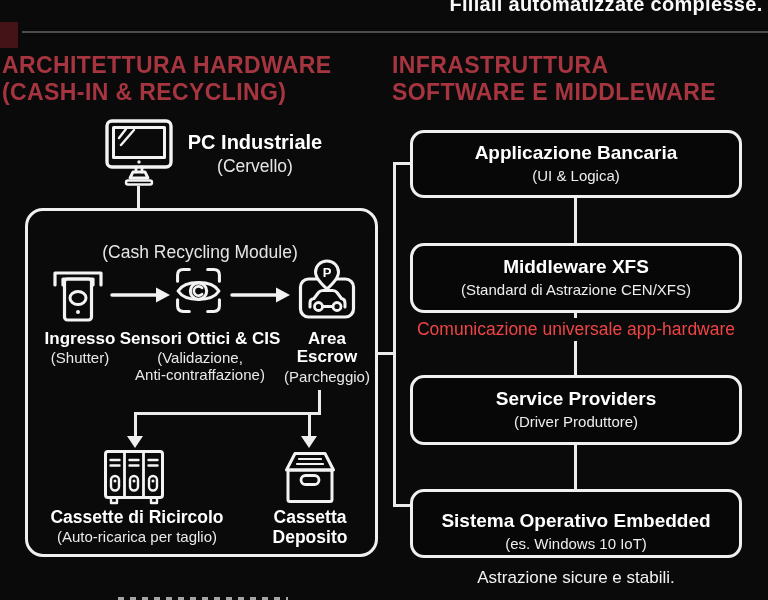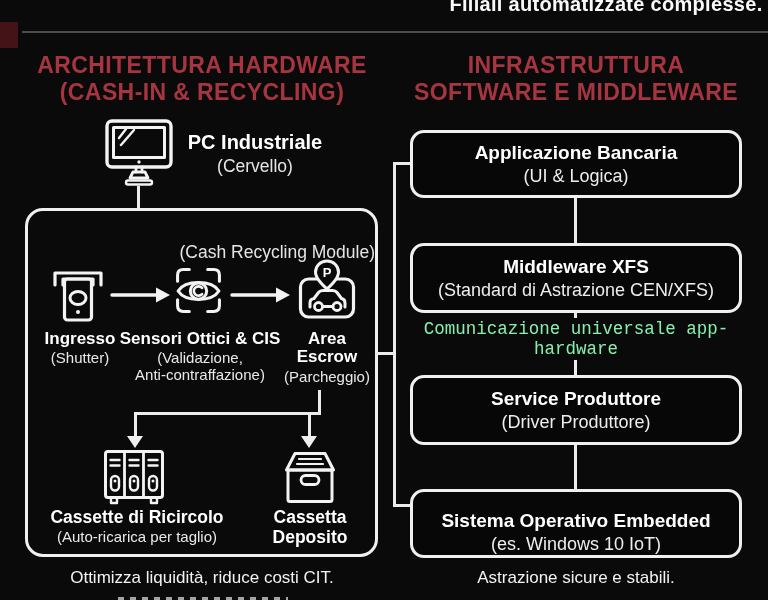--- a/index.html
+++ b/index.html
@@ -10,38 +10,38 @@
     padding-left:14px;
   }
   .abs{position:absolute;}
   .line{position:absolute;background:#ececec;}
   .txt{position:absolute;text-align:center;}
   .top-caption{position:absolute;top:-7px;left:424px;width:364px;text-align:center;
     font-size:20px;font-weight:bold;color:#fafafa;letter-spacing:.3px;}
   .red-notch{position:absolute;left:0;top:22px;width:18px;height:26px;background:#431318;}
   .divider{position:absolute;left:22px;top:31px;width:746px;height:2px;background:#4d4d4d;}
   .col-heading{position:absolute;top:52px;font-weight:bold;font-size:23px;line-height:27px;
-    color:#a73540;text-align:center;letter-spacing:.4px;}
+    color:#a73540;text-align:left;letter-spacing:.4px;}
   .h-left{left:2px;width:400px;}
   .h-right{left:392px;width:368px;}
   .obox{position:absolute;border:3px solid #f0f0f0;border-radius:14px;background:#070707;
     display:flex;flex-direction:column;justify-content:center;align-items:center;z-index:2;}
   .crm-box{position:absolute;left:25px;top:208px;width:347px;height:343px;
     border:3px solid #f0f0f0;border-radius:18px;background:transparent;}
   .box-title{font-size:19px;font-weight:bold;color:#ffffff;line-height:24px;}
-  .box-sub{font-size:18px;color:#ededed;line-height:22px;}
+  .box-sub{font-size:15px;color:#ededed;line-height:22px;}
   .big-title{font-size:20px;font-weight:bold;color:#ffffff;}
   .big-sub{font-size:17.5px;color:#e5e5e5;}
   .flow-title{font-size:17px;font-weight:bold;color:#ffffff;}
   .flow-sub{font-size:15px;color:#e9e9e9;line-height:18px;}
   .out-title{font-size:17.5px;font-weight:bold;color:#ffffff;line-height:20px;}
   .out-sub{font-size:15px;color:#e9e9e9;}
   .caption{font-size:17px;color:#f2f2f2;}
   .note{position:absolute;left:400px;width:352px;top:318px;text-align:center;
-    font-size:17.5px;color:#86efac;background:#0a0a0a;z-index:3;padding:1px 0;font-family:Liberation Mono, monospace;}
+    font-size:17.5px;color:#ef4444;background:#0a0a0a;z-index:3;padding:1px 0;}
   .tri-down{position:absolute;width:0;height:0;border-left:8px solid transparent;
     border-right:8px solid transparent;border-top:12px solid #efefef;}
   svg{display:block;}
   .clip-strip{position:absolute;left:118px;top:597px;width:170px;height:3px;opacity:.75;
     background:repeating-linear-gradient(90deg,#d8d8d8 0 6px,transparent 6px 12px);}
 </style>
 </head>
 <body>
 
 <div class="stage">
@@ -67,21 +67,21 @@
     <circle cx="35" cy="44" r="1.7" fill="#f3f3f3" stroke="none"></circle>
     <path d="M32,49 V54 M38,49 V54" stroke-width="2.8"></path>
     <path d="M29,54 H41 L44,60 H26 Z" stroke-width="2.8"></path>
     <rect x="22" y="62.5" width="26" height="4" rx="2" stroke-width="2.4"></rect>
   </svg>
   <div class="txt big-title" style="left:180px;width:150px;top:131px;">PC Industriale</div>
   <div class="txt big-sub" style="left:180px;width:150px;top:156px;">(Cervello)</div>
   <div class="line" style="left:137px;top:186px;width:3px;height:24px;"></div>
 
   <div class="crm-box"></div>
-  <div class="txt big-sub" style="left:25px;width:350px;top:242px;text-align:right;">(Cash Recycling Module)</div>
+  <div class="txt big-sub" style="left:25px;width:350px;top:242px;">(Cash Recycling Module)</div>
 
   <svg class="abs" style="left:50px;top:268px;" width="56" height="58" viewBox="0 0 56 58" fill="none" stroke="#f3f3f3" stroke-width="3.2" stroke-linecap="round" stroke-linejoin="round">
     <path d="M5,17 V5 H51 V17"></path>
     <path d="M43,17 V11 H13 V17"></path>
     <rect x="14.5" y="11" width="27" height="41" rx="3"></rect>
     <ellipse cx="28" cy="30" rx="8" ry="6.5" stroke-width="3"></ellipse>
     <circle cx="28" cy="44" r="2" fill="#f3f3f3" stroke="none"></circle>
   </svg>
 
   <svg class="abs" style="left:110px;top:286px;" width="62" height="18" viewBox="0 0 62 18">
@@ -152,21 +152,20 @@
     <path d="M19,9 H41 M17,14 H43" stroke-width="2.2"></path>
     <rect x="8" y="20" width="44" height="31.5" rx="2"></rect>
     <rect x="21" y="25.5" width="18" height="9" rx="4.5" stroke-width="2.8"></rect>
   </svg>
 
   <div class="txt out-title" style="left:38px;width:198px;top:507px;">Cassette di Ricircolo</div>
   <div class="txt out-sub" style="left:28px;width:218px;top:528px;">(Auto-ricarica per taglio)</div>
   <div class="txt out-title" style="left:265px;width:90px;top:507px;">Cassetta</div>
   <div class="txt out-title" style="left:265px;width:90px;top:527px;">Deposito</div>
 
-  <div class="txt caption" style="left:28px;width:348px;top:568px;">Ottimizza liquidità, riduce costi CIT.</div>
   <div class="clip-strip"></div>
 
   <div class="line" style="left:393px;top:162px;width:3px;height:345px;"></div>
   <div class="line" style="left:393px;top:162px;width:19px;height:3px;"></div>
   <div class="line" style="left:393px;top:504px;width:19px;height:3px;"></div>
   <div class="line" style="left:375px;top:352px;width:20px;height:3px;"></div>
 
   <div class="line" style="left:574px;top:196px;width:3px;height:49px;"></div>
   <div class="line" style="left:574px;top:311px;width:3px;height:66px;"></div>
   <div class="line" style="left:574px;top:443px;width:3px;height:48px;"></div>
@@ -177,21 +176,21 @@
   </div>
 
   <div class="obox" style="left:410px;top:243px;width:326px;height:64px;">
     <div class="box-title">Middleware XFS</div>
     <div class="box-sub">(Standard di Astrazione CEN/XFS)</div>
   </div>
 
   <div class="note">Comunicazione universale app-hardware</div>
 
   <div class="obox" style="left:410px;top:375px;width:326px;height:64px;">
-    <div class="box-title">Service Produttore</div>
+    <div class="box-title">Service Providers</div>
     <div class="box-sub">(Driver Produttore)</div>
   </div>
 
   <div class="obox" style="left:410px;top:489px;width:326px;height:63px;justify-content:flex-end;">
     <div class="box-title">Sistema Operativo Embedded</div>
     <div class="box-sub">(es. Windows 10 IoT)</div>
   </div>
 
   <div class="txt caption" style="left:420px;width:312px;top:568px;">Astrazione sicure e stabili.</div>
 

